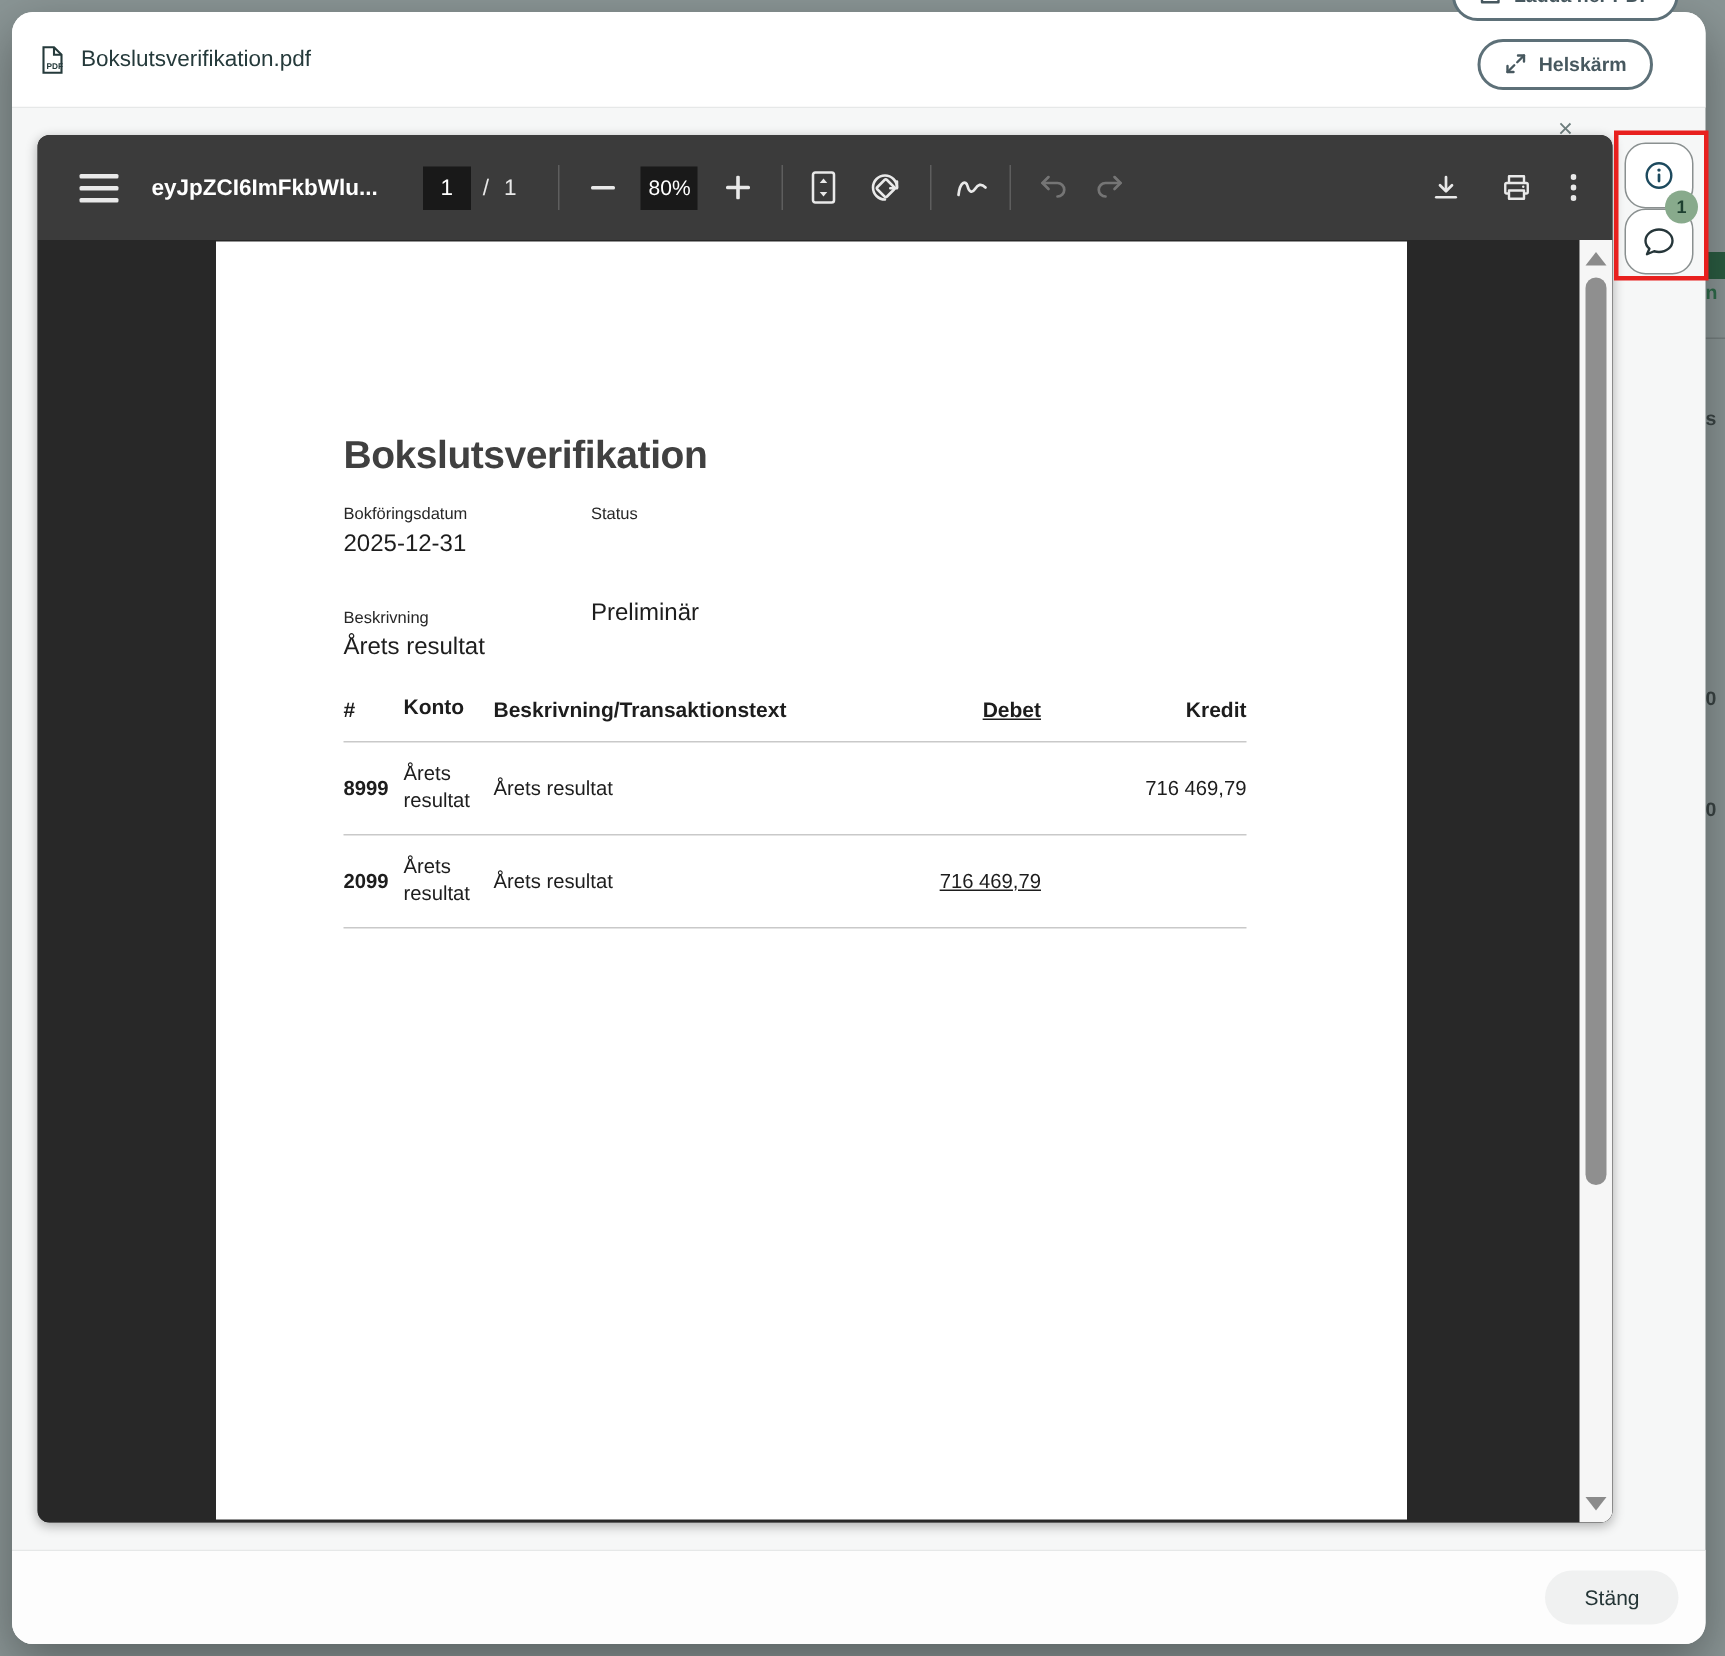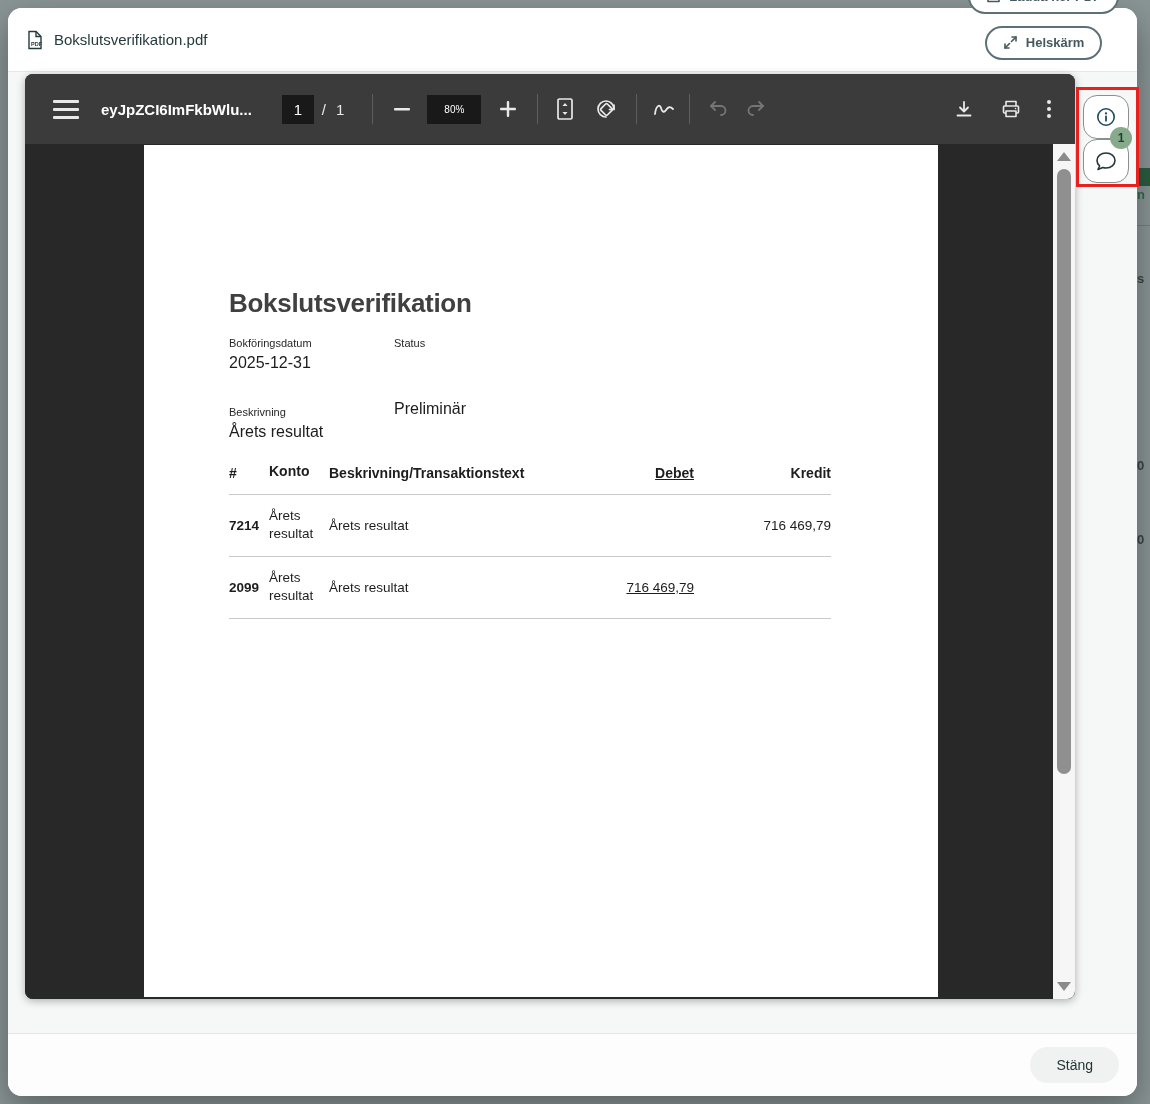--- a/index.html
+++ b/index.html
@@ -13,21 +13,21 @@
 
   
   .modal { position:absolute; left:8px; top:8px; width:1129px; height:1088px; background:#f6f7f7; border-radius:14px; box-shadow:0 12px 34px rgba(0,0,0,.35); }
   .modal-header { position:absolute; left:0; top:0; width:100%; height:64px; background:#ffffff; border-radius:14px 14px 0 0; border-bottom:1px solid #e6e8e8; display:flex; align-items:center; padding:0 18px; }
   .hdr-title { display:flex; align-items:center; gap:10px; color:#253a3b; font-size:15px; }
   .hdr-actions { margin-left:auto; display:flex; align-items:center; gap:12px;flex-direction:column; }
   .pill-btn { display:flex; align-items:center; gap:8px; height:34px; padding:0 16px; border:2px solid #5d7078; border-radius:17px; background:#fff; color:#47585f; font-weight:bold; font-size:13px; cursor:pointer; }
   .x-btn { width:28px; height:28px; display:flex; align-items:center; justify-content:center; color:#6d7d7d; font-size:17px; cursor:pointer; }
 
   
-  .pdf-frame { position:absolute; left:17px; top:66px; width:1050px; height:925px; border-radius:8px; overflow:hidden; background:#282828; box-shadow:0 2px 8px rgba(0,0,0,.3);text-decoration:underline; }
+  .pdf-frame { position:absolute; left:17px; top:82px; width:1050px; height:925px; border-radius:8px; overflow:hidden; background:#282828; box-shadow:0 2px 8px rgba(0,0,0,.3);text-decoration:underline; }
   .pdf-toolbar { position:absolute; left:0; top:0; width:100%; height:70px; background:#3b3b3b; display:flex; align-items:center; color:#e9e9e9; }
   .tb-icon { display:flex; align-items:center; justify-content:center; cursor:pointer; color:#e9e9e9; }
   .tb-sep { width:1px; height:30px; background:#5e5e5e; }
   .tb-darkbox { background:#191919; color:#fff; display:flex; align-items:center; justify-content:center; }
   .pdf-filename { font-weight:bold; font-size:15px; color:#fff; white-space:nowrap; }
   .hamburger { width:26px; display:flex; flex-direction:column; gap:5px; cursor:pointer; }
   .hamburger span { display:block; height:3px; background:#e9e9e9; border-radius:1px; }
   .disabled-ico { color:#757575 !important; cursor:default; }
 
   .pdf-canvas { position:absolute; left:0; top:70px; width:1050px; height:855px; background:#282828; }
@@ -127,21 +127,21 @@
       <div class="pdf-filename" style="margin-left:22px; max-width:175px; overflow:hidden;">eyJpZCI6ImFkbWlu...</div>
       <div class="tb-darkbox" style="margin-left:30px; width:32px; height:29px; font-size:15px;">1</div>
       <div style="margin-left:8px; font-size:15px;">/</div>
       <div style="margin-left:10px; font-size:15px;">1</div>
       <div class="tb-sep" style="margin-left:28px;"></div>
       <div class="tb-icon" style="margin-left:16px; width:26px;">
         <svg width="16" height="3" viewBox="0 0 16 3">
             <rect width="16" height="2.4" rx="1" fill="#e9e9e9"></rect>
           </svg>
       </div>
-      <div class="tb-darkbox" style="margin-left:12px; width:54px; height:29px; font-size:10px;">80%</div>
+      <div class="tb-darkbox" style="margin-left:12px; width:38px; height:29px; font-size:14px;">80%</div>
       <div class="tb-icon" style="margin-left:14px; width:26px;">
         <svg width="16" height="16" viewBox="0 0 16 16" fill="#e9e9e9">
             <rect y="6.8" width="16" height="2.4" rx="1"></rect>
             <rect x="6.8" width="2.4" height="16" rx="1"></rect>
           </svg>
       </div>
       <div class="tb-sep" style="margin-left:16px;"></div>
       <div class="tb-icon" style="margin-left:18px;">
         <svg width="18" height="24" viewBox="0 0 18 24" fill="none" stroke="#e9e9e9" stroke-width="1.7">
           <rect x="2" y="2" width="14" height="20" rx="1.5"></rect>
@@ -222,21 +222,21 @@
 
   <div class="doc-table" style="left:221px; top:454px;">
     <div class="t-row t-head">
       <div class="c-num">#</div>
       <div class="c-konto">Konto</div>
       <div class="c-besk">Beskrivning/Transaktionstext</div>
       <div class="c-debet">Debet</div>
       <div class="c-kredit">Kredit</div>
     </div>
     <div class="t-row t-body">
-      <div class="c-num">7214</div>
+      <div class="c-num">8999</div>
       <div class="c-konto">Årets resultat</div>
       <div class="c-besk">Årets resultat</div>
       <div class="c-debet"></div>
       <div class="c-kredit">716 469,79</div>
     </div>
     <div class="t-row t-body">
       <div class="c-num">2099</div>
       <div class="c-konto">Årets resultat</div>
       <div class="c-besk">Årets resultat</div>
       <div class="c-debet">716 469,79</div>

